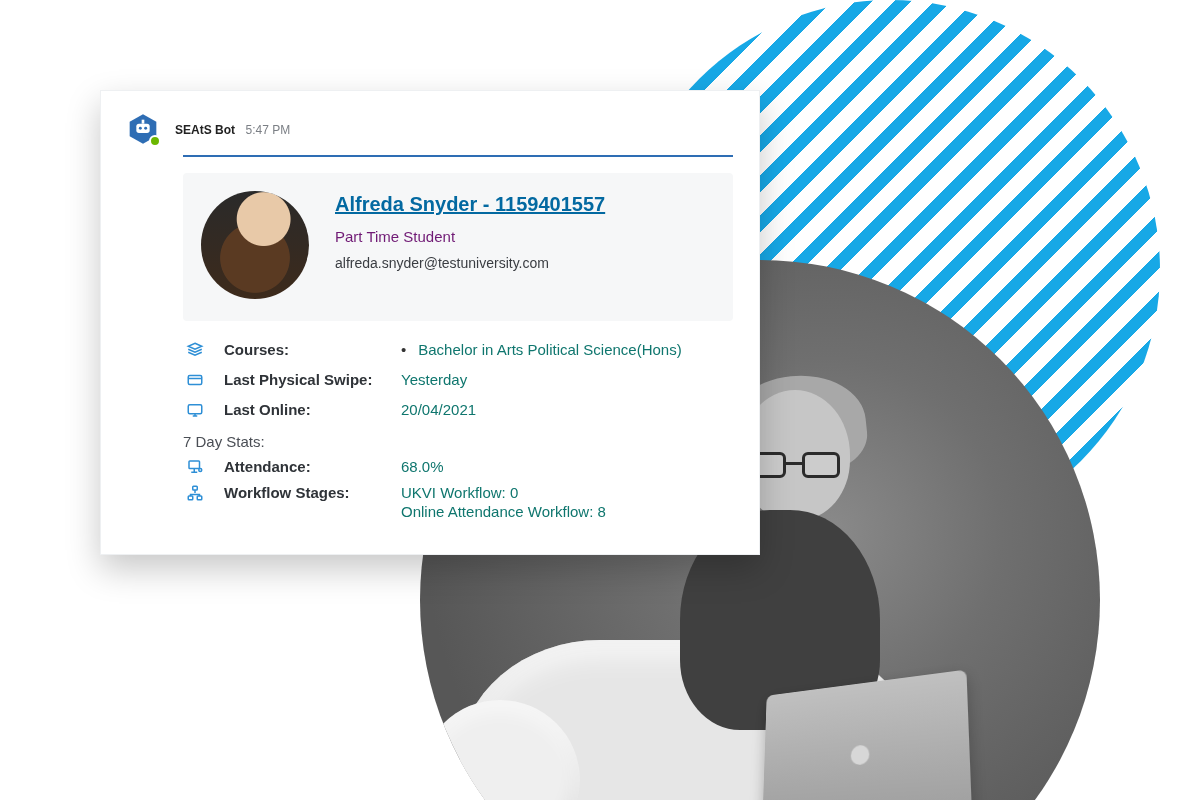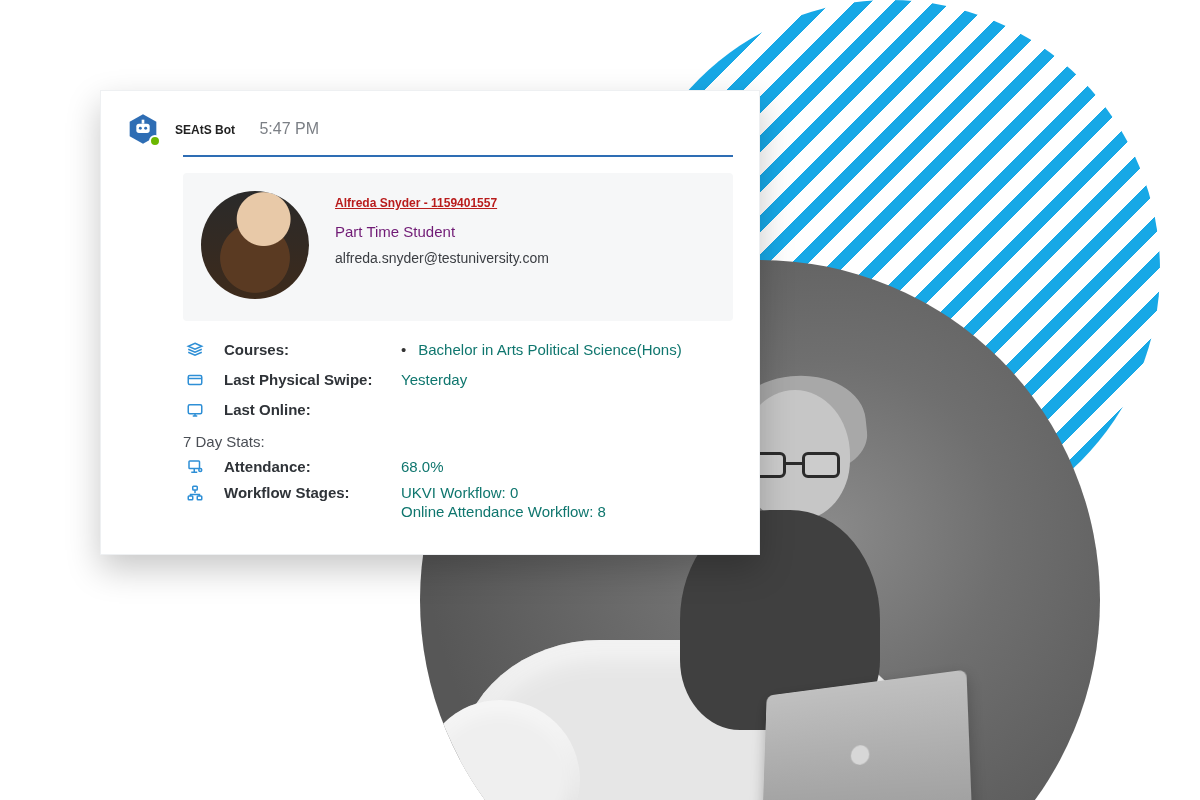--- a/index.html
+++ b/index.html
@@ -154,21 +154,21 @@
   }
   .bot-avatar svg { width: 32px; height: 32px; }
   .bot-status {
     position: absolute; right: -2px; bottom: -2px;
     width: 12px; height: 12px;
     border-radius: 50%;
     background: #6bb700;
     border: 2px solid #fff;
   }
   .bot-name { font-weight: 600; color: #222; font-size: 12px; }
-  .bot-time { color: #7b7f85; font-size: 16px; margin-left: 20px; }
+  .bot-time { color: #7b7f85; font-size: 12px; margin-left: 6px; }
 
   .divider {
     height: 2px;
     background: #2e6db4;
     margin: 0 0 16px 56px; 
   }
 
   .inner {
     margin-left: 56px;
   }
@@ -186,24 +186,24 @@
     border-radius: 50%;
     overflow: hidden;
     flex: 0 0 auto;
     background:
       radial-gradient(circle at 58% 26%, #e8c9a8 0 26%, transparent 27%),
       radial-gradient(circle at 50% 62%, #5a3a22 0 40%, transparent 41%),
       linear-gradient(180deg,#2a2a2a,#3d2a1b);
   }
   .profile-info { padding-top: 2px; }
   .profile-link {
-    color: #b91c1c;
+    color: #0369a1;
     font-weight: 700;
     text-decoration: underline;
-    font-size: 12px;
+    font-size: 20px;
   }
   .profile-role { margin-top: 12px; color: #701a75; font-size: 15px; }
   .profile-email { margin-top: 10px; color: #3a3d42; font-size: 14px; }
 
   .rows { font-size: 15px; color: #303338; }
   .row {
     display: grid;
     grid-template-columns: 24px 160px 1fr;
     align-items: start;
     column-gap: 17px;
@@ -294,20 +294,21 @@
 
       <div class="row">
         <span class="icon">
           <svg viewBox="0 0 24 24" fill="none" stroke="currentColor" stroke-width="2">
             <rect x="3" y="5" width="18" height="12" rx="2"></rect>
               <path d="M9 20h6"></path>
               <path d="M12 17v3"></path>
           </svg>
         </span>
         <span class="label">Last Online:</span>
+        <span class="value">20/04/2021</span>
       </div>
 
       <div class="section-title">7 Day Stats:</div>
 
       <div class="row tight">
         <span class="icon">
           <svg viewBox="0 0 24 24" fill="none" stroke="currentColor" stroke-width="2">
             <rect x="4" y="4" width="14" height="10" rx="1"></rect>
               <path d="M11 14v5"></path>
               <path d="M7 19h8"></path>

